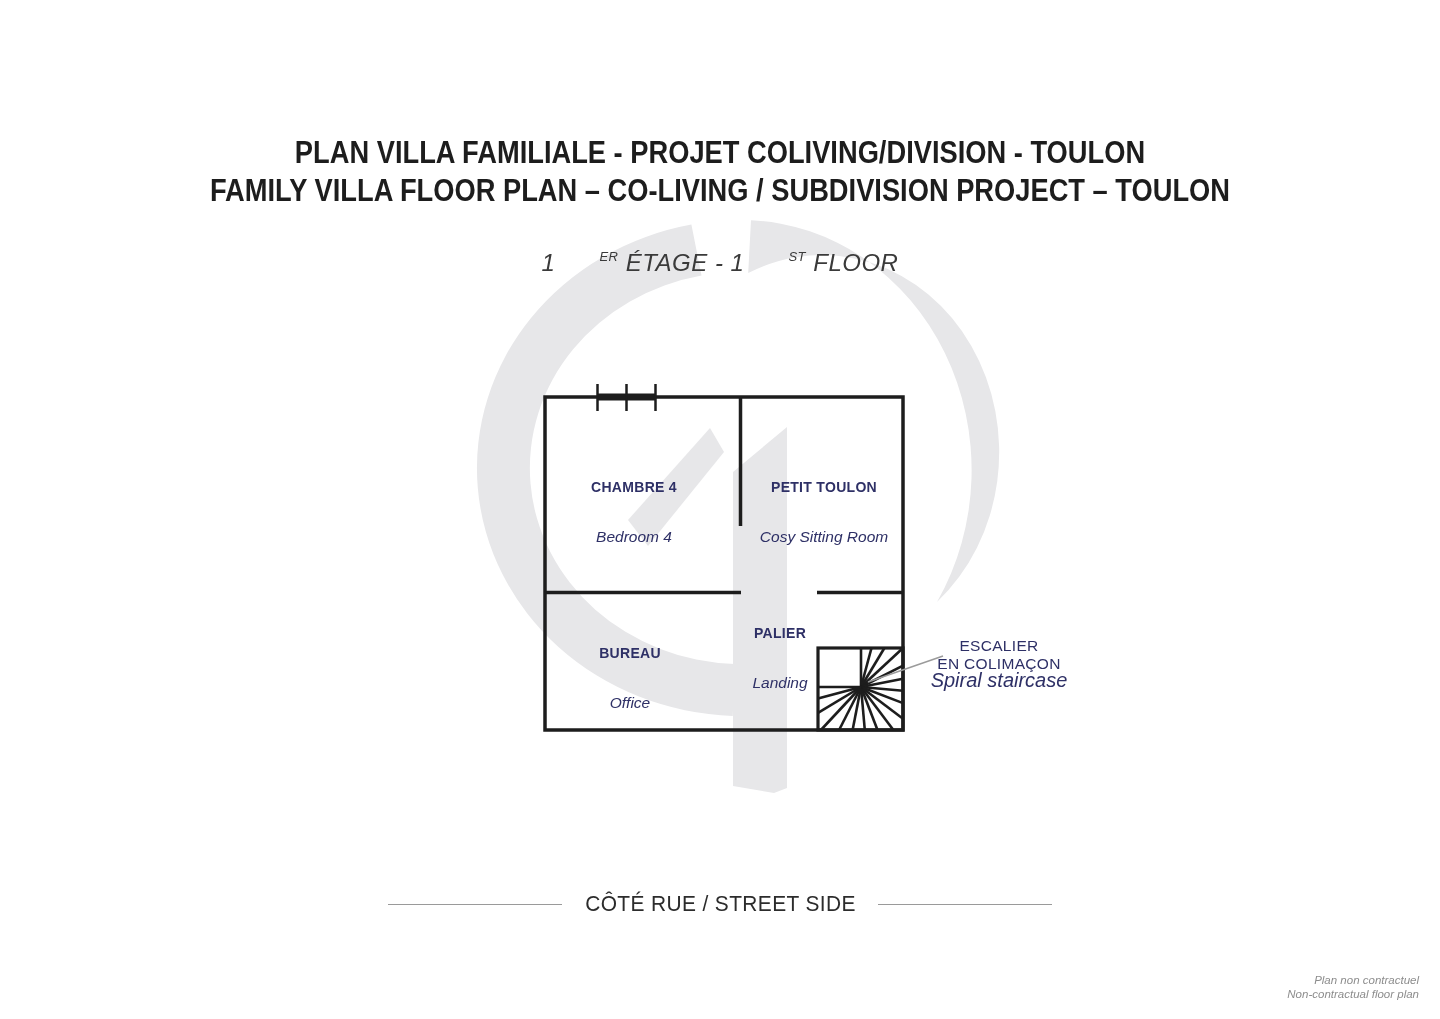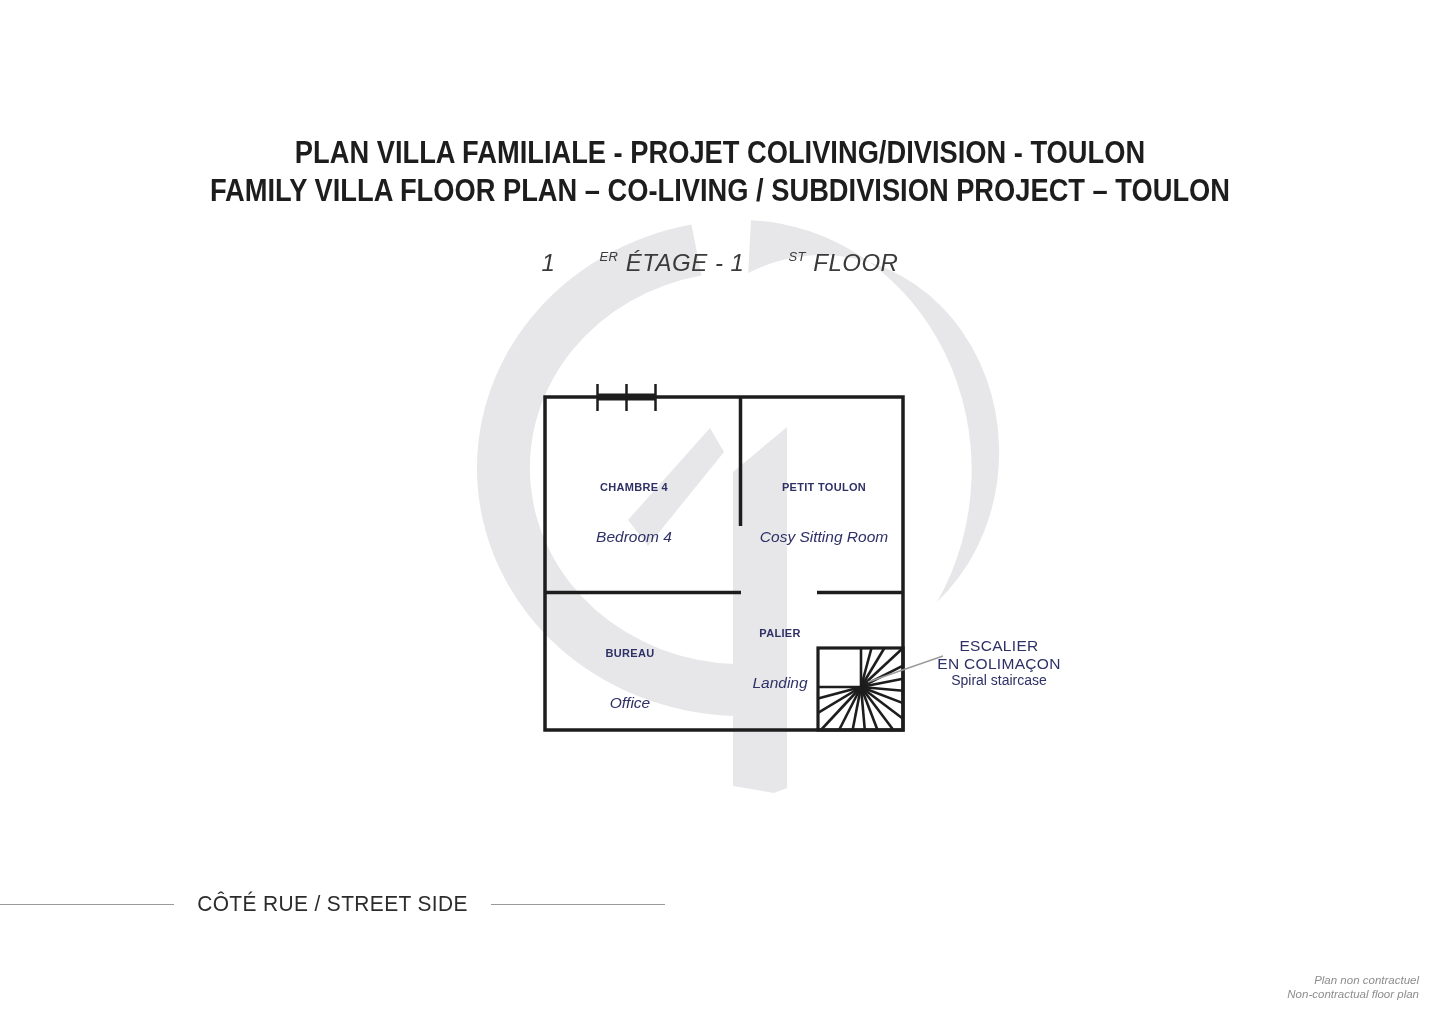--- a/index.html
+++ b/index.html
@@ -13,30 +13,30 @@
   .floor-label{position:absolute;top:249px;left:0;width:100%;text-align:center;
        color:#3a3a3a;font-style:italic;font-size:24px;letter-spacing:.5px;white-space:nowrap;}
   .floor-label sup{font-size:13px;position:relative;top:-1px;left:0;vertical-align:super;margin-left:44px;}
 
   
   svg.plan{position:absolute;left:0;top:0;}
 
   
   .room-label{position:absolute;transform:translateX(-50%);text-align:center;
        color:#2e3066;line-height:18px;white-space:nowrap;}
-  .room-label .fr{font-weight:bold;font-size:11px;letter-spacing:.3px;}
+  .room-label .fr{font-weight:bold;font-size:14px;letter-spacing:.3px;}
   .room-label .en{font-style:italic;font-size:15.5px;margin-top:32px;}
   .stair-label{position:absolute;transform:translateX(-50%);text-align:center;
        color:#2e3066;line-height:17.5px;white-space:nowrap;}
   .stair-label .fr{font-weight:normal;font-size:15.5px;letter-spacing:.3px;}
-  .stair-label .en{font-size:14px;}
+  .stair-label .en{font-style:italic;font-size:20px;}
 
   
   .street-side{position:absolute;top:891px;left:0;width:100%;
-       display:flex;justify-content:flex-start;align-items:center;gap:13px;}
+       display:flex;justify-content:center;align-items:center;gap:13px;}
   .street-side .dash{width:174px;height:0;border-top:1.6px solid #9a9a9a;}
   .street-side .txt{font-size:22.5px;color:#2c2c2c;letter-spacing:.4px;
        transform:scaleX(0.93);white-space:nowrap;}
   .disclaimer{position:absolute;right:21px;top:974px;text-align:right;
        font-style:italic;font-size:11.5px;line-height:13.5px;color:#8d8d8d;}
 </style>
 </head>
 <body>
 
 <svg class="plan" width="1440" height="1019" viewBox="0 0 1440 1019">

